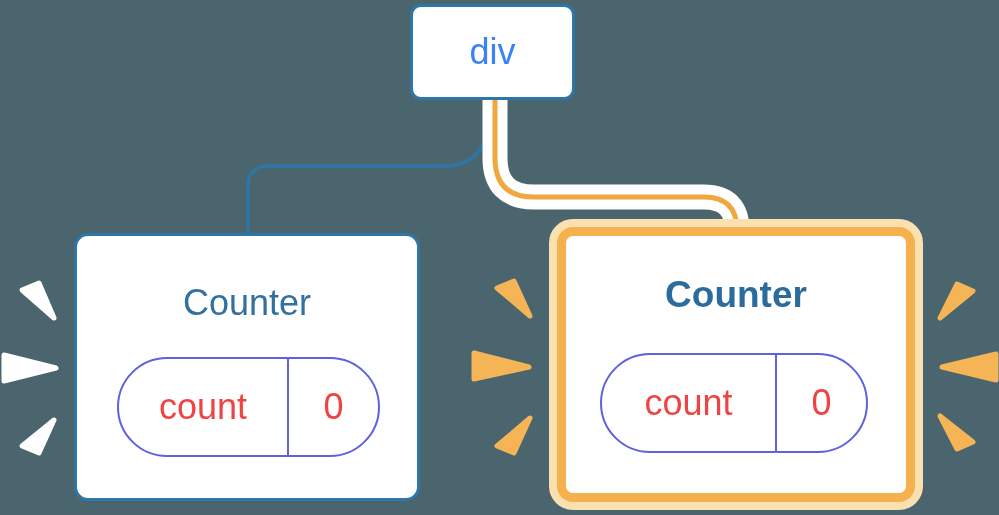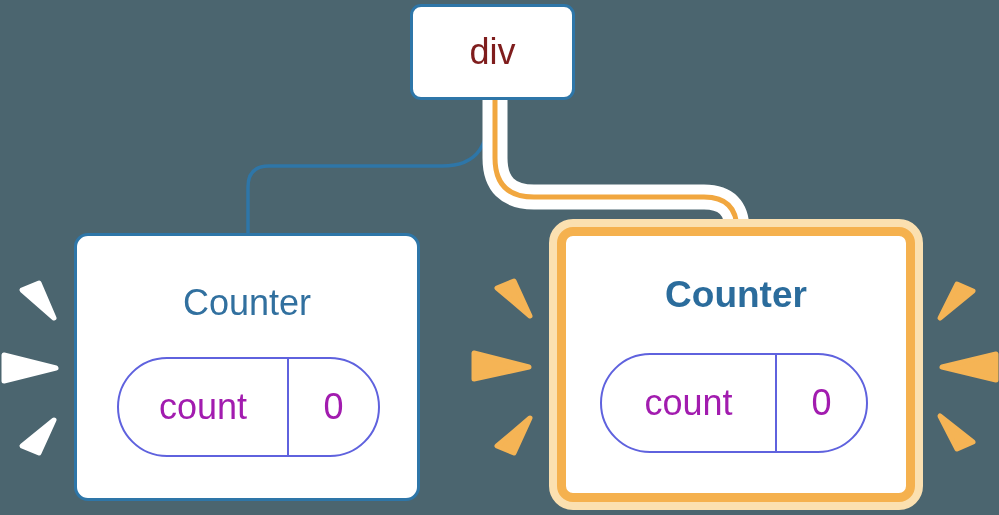--- a/index.html
+++ b/index.html
@@ -14,21 +14,21 @@
   .layer { position:absolute; left:0; top:0; }
 
   
   .node-root {
     position:absolute; left:410px; top:4px;
     width:165px; height:96px;
     background:#fff;
     border:3px solid #2E76A8;
     border-radius:11px;
     display:flex; align-items:center; justify-content:center;
-    font-size:36px; color:#7f1d1d;
+    font-size:36px; color:#3b82f6;
   }
 
   
   .card-left {
     position:absolute; left:74px; top:233px;
     width:346px; height:268px;
     background:#fff;
     border:3px solid #2E76A8;
     border-radius:14px;
   }
@@ -56,21 +56,21 @@
     margin-top:38px; text-align:center;
     font-size:37px; font-weight:bold; color:#2B6C9C;
   }
 
   
   .pill {
     position:absolute;
     border:2px solid #5F62DE;
     border-radius:60px;
     display:flex;
-    color:#a21caf; font-size:36px;
+    color:#ef4444; font-size:36px;
     background:#fff;
   }
   .card-left .pill { left:40px; top:121px; width:263px; height:100px; }
   .card-right-inner .pill { left:34px; top:117px; width:268px; height:100px; }
   .pill .key {
     flex:1; display:flex; align-items:center; justify-content:center;
   }
   .pill .value {
     width:91px; border-left:2px solid #5F62DE;
     display:flex; align-items:center; justify-content:center;

